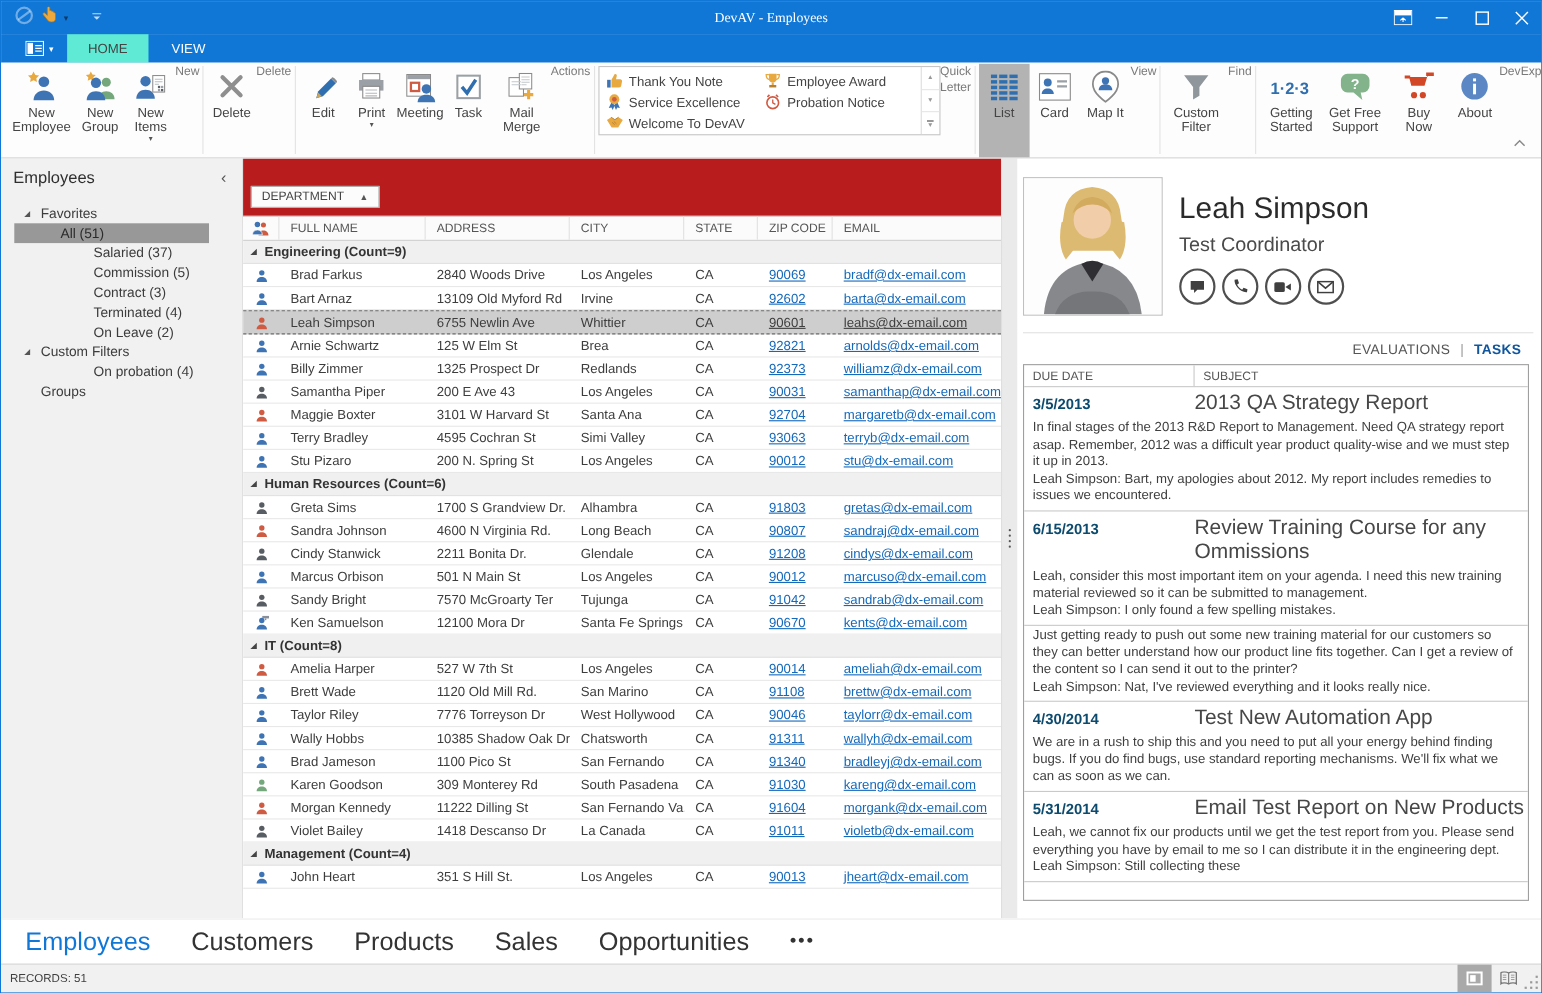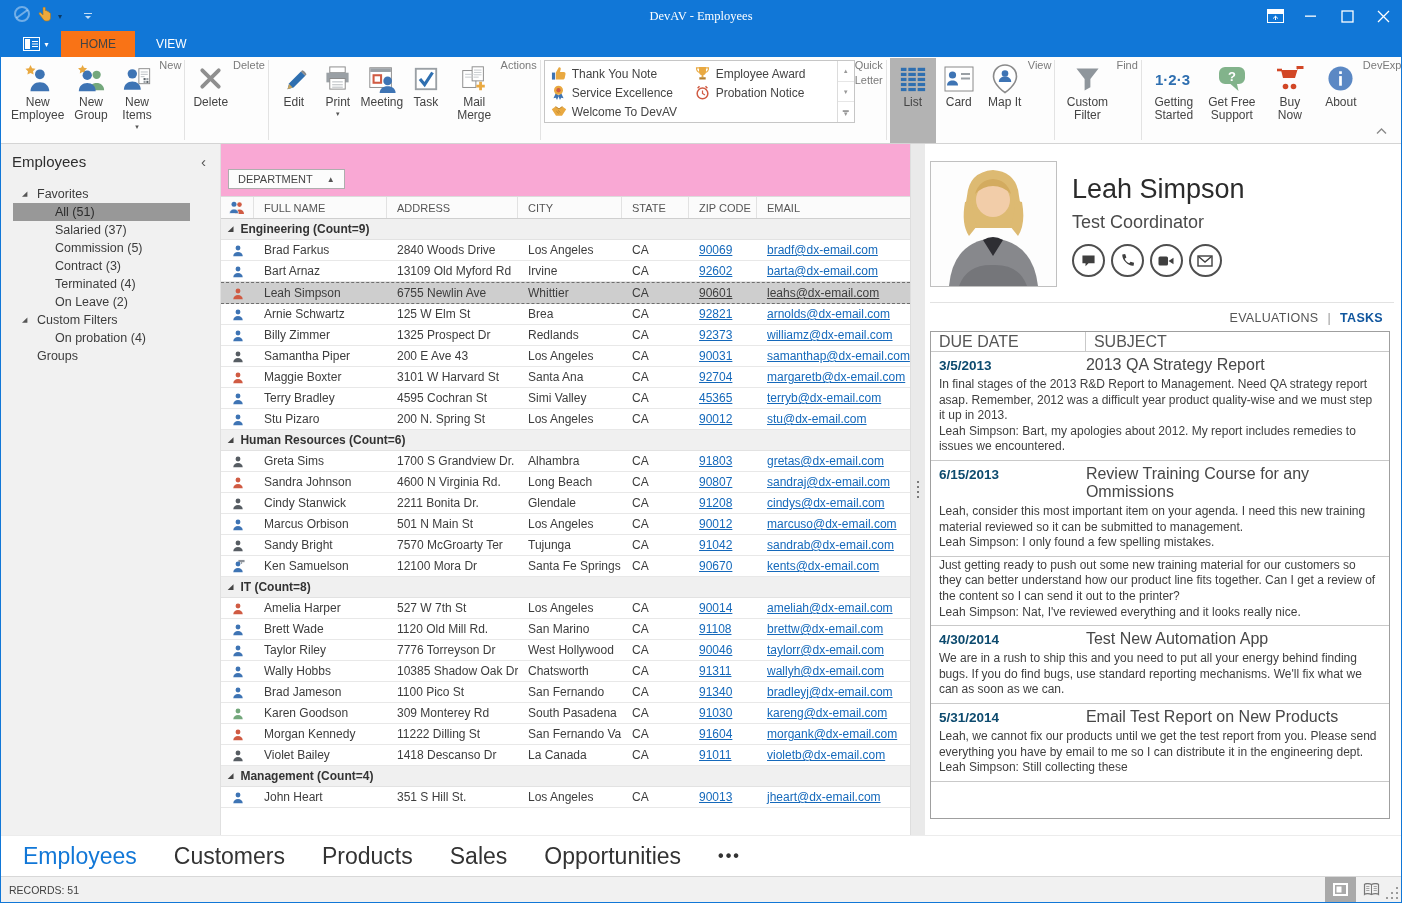--- a/index.html
+++ b/index.html
@@ -10,21 +10,21 @@
   .titlebar { flex:0 0 30px; background:#1177d7; display:flex; align-items:center; position:relative; }
   .qat { display:flex; align-items:center; gap:7px; padding-left:12px; z-index:2; }
   .title { position:absolute; left:0; right:0; top:0; height:30px; line-height:30px; text-align:center; color:#fff; font-size:12.5px;font-family:Liberation Serif, serif; }
   .win-controls { margin-left:auto; display:flex; z-index:2; }
   .win-btn { width:36px; height:30px; display:flex; align-items:center; justify-content:center; }
 
   
   .tabrow { flex:0 0 26px; background:#1177d7; display:flex; align-items:stretch; }
   .appmenu { width:46px; display:flex; align-items:center; justify-content:center; gap:4px; color:#fff; margin-left:12px; }
   .rtab { padding:0 19px; display:flex; align-items:center; color:#fff; font-size:12px; margin-left:2px; }
-  .rtab.active { background:#f97316; color:#444; }
+  .rtab.active { background:#5eead4; color:#444; }
 
   
   .ribbon { flex:0 0 87px; background:#fdfdfd; border-bottom:1px solid #d4d4d4; display:flex; align-items:stretch; padding-left:4px; position:relative; }
   .rgroup { display:flex; flex-direction:row; padding:1px 3px 0; }
   .rgroup-body { flex:1; display:flex; align-items:stretch; }
   .rgroup-cap { height:17px; text-align:center; font-size:11px; color:#7a7a7a; line-height:15px; }
   .rsep { width:1px; background:#e3e3e3; margin:3px 0; flex:0 0 1px; }
   .rbtn { min-width:44px; max-width:88px; padding:3px 5px 0; display:flex; flex-direction:column; align-items:center; font-size:12px; color:#444; text-align:center; line-height:13px; }
   .rbtn .ric { height:35px; display:flex; align-items:center; justify-content:center; }
   .rbtn .drop { font-size:7px; color:#555; line-height:7px; margin-top:1px; }
@@ -46,25 +46,25 @@
   .main { flex:1; display:flex; min-height:0; }
 
   .sidebar { flex:0 0 220px; background:#f1f1f1; font-size:12.5px; border-right:1px solid #e0e0e0; }
   .sb-head { height:34px; display:flex; align-items:center; padding:0 14px 0 11px; font-size:15px; color:#2e2e2e; }
   .sb-chev { margin-left:auto; color:#555; font-size:15px; }
   .sb-tree { padding-top:7px; }
   .sb-item { height:18px; display:flex; align-items:center; color:#3c3c3c; }
   .sb-item .exp { width:15px; font-size:7px; color:#555; text-align:left; }
   .sb-item.lvl0 { padding-left:21px; }
   .sb-item.lvl0.noexp { padding-left:36px; }
-  .sb-item.lvl1 { padding-left:54px; }
+  .sb-item.lvl1 { padding-left:84px; }
   .sb-item.selected { background:#989898; margin:0 30px 0 12px; padding-left:42px; color:#2b2b2b; }
 
   .gridpanel { flex:1; display:flex; flex-direction:column; background:#fff; }
-  .grouppanel { flex:0 0 53px; background:#f9a8d4; border-bottom:1px solid #dcdcdc; display:flex; align-items:flex-end; padding:0 0 7px 7px; }
+  .grouppanel { flex:0 0 53px; background:#b91c1c; border-bottom:1px solid #dcdcdc; display:flex; align-items:flex-end; padding:0 0 7px 7px; }
   .chip { border:1px solid #aeaeae; background:#fcfcfc; height:20px; display:flex; align-items:center; padding:0 9px; font-size:11px; color:#444; gap:14px; }
   .chip .arr { font-size:8px; color:#555; }
   .ghead { flex:0 0 22px; display:flex; background:#fbfbfb; border-bottom:1px solid #cfcfcf; font-size:11px; color:#555; align-items:stretch; }
   .ghead .cell { display:flex; align-items:center; border-right:1px solid #e2e2e2; padding-left:10px; }
   .ghead .c-icon { justify-content:center; padding-left:0; }
   .cell { overflow:hidden; white-space:nowrap; }
   .c-icon { flex:0 0 33px; display:flex; justify-content:center; }
   .c-name { flex:0 0 133px; }
   .c-addr { flex:0 0 131px; }
   .c-city { flex:0 0 104px; }
@@ -91,27 +91,27 @@
   .pname { font-size:27px; color:#2b2b2b; }
   .ptitle { font-size:18px; color:#4a4a4a; margin-top:7px; }
   .pbtns { display:flex; gap:6px; margin-top:11px; }
   .pbtn { width:33px; height:33px; border:2px solid #4e4e4e; border-radius:50%; display:flex; align-items:center; justify-content:center; background:#fff; }
   .hr { height:1px; background:#e2e2e2; margin:15px 1px 0 0; }
   .dtabs { display:flex; justify-content:flex-end; align-items:center; gap:9px; margin:8px 12px 6px 0; font-size:12.5px; letter-spacing:.3px; }
   .dtab-eval { color:#555; }
   .dtab-sep { color:#999; }
   .dtab-tasks { color:#10569e; font-weight:bold; }
   .tasks { border:1px solid #9f9f9f; margin-right:5px; flex:1; display:flex; flex-direction:column; overflow:hidden; }
-  .thead { flex:0 0 20px; display:flex; border-bottom:1px solid #c9c9c9; font-size:16px; color:#555; align-items:stretch; }
+  .thead { flex:0 0 20px; display:flex; border-bottom:1px solid #c9c9c9; font-size:11px; color:#555; align-items:stretch; }
   .thead .tc1 { flex:0 0 155px; padding-left:8px; border-right:1px solid #c9c9c9; display:flex; align-items:center; }
   .thead .tc2 { padding-left:8px; display:flex; align-items:center; }
   .titem { border-bottom:1px solid #c9c9c9; }
   .titem-head { display:flex; padding:4px 0 2px; align-items:baseline; }
   .tdue { flex:0 0 155px; padding-left:8px; font-weight:bold; font-size:13.5px; color:#0c4a6e; }
-  .tsubj { font-size:16px; color:#474747; }
+  .tsubj { font-size:19px; color:#474747; }
   .tbody { padding:1px 8px 5px; font-size:12px; color:#3f3f3f; line-height:1.3; white-space:pre-line; }
 
   
   .modtabs { flex:0 0 41px; display:flex; align-items:center; padding-left:22px; border-top:1px solid #ececec; background:#fff; }
   .mtab { font-size:23px; color:#333; margin-right:37px; }
   .mtab.active { color:#1177d7; }
   .mtab.more { font-size:16px; font-weight:bold; letter-spacing:2px; margin-right:0; }
 
   
   .statusbar { flex:0 0 26px; background:#f1f1f1; border-top:1px solid #d8d8d8; display:flex; align-items:center; font-size:10.5px; color:#3f3f3f; padding-left:8px; }
@@ -671,21 +671,21 @@
             <span class="cell c-icon">
               <svg width="14" height="15" viewBox="0 0 16 16">
                 <circle cx="8" cy="5.2" r="2.8" fill="#3e74b4"></circle>
                 <path d="M2.6 14.6c0-3.2 2.4-5 5.4-5s5.4 1.8 5.4 5z" fill="#3e74b4"></path>
               </svg>
             </span>
             <span class="cell c-name">Terry Bradley</span>
             <span class="cell c-addr">4595 Cochran St</span>
             <span class="cell c-city">Simi Valley</span>
             <span class="cell c-state">CA</span>
-            <span class="cell c-zip"><a class="link">45365</a></span>
+            <span class="cell c-zip"><a class="link">93063</a></span>
             <span class="cell c-email"><a class="link">terryb@dx-email.com</a></span>
           </div>
           <div class="grow">
             <span class="cell c-icon">
               <svg width="14" height="15" viewBox="0 0 16 16">
                 <circle cx="8" cy="5.2" r="2.8" fill="#3e74b4"></circle>
                 <path d="M2.6 14.6c0-3.2 2.4-5 5.4-5s5.4 1.8 5.4 5z" fill="#3e74b4"></path>
               </svg>
             </span>
             <span class="cell c-name">Stu Pizaro</span>

